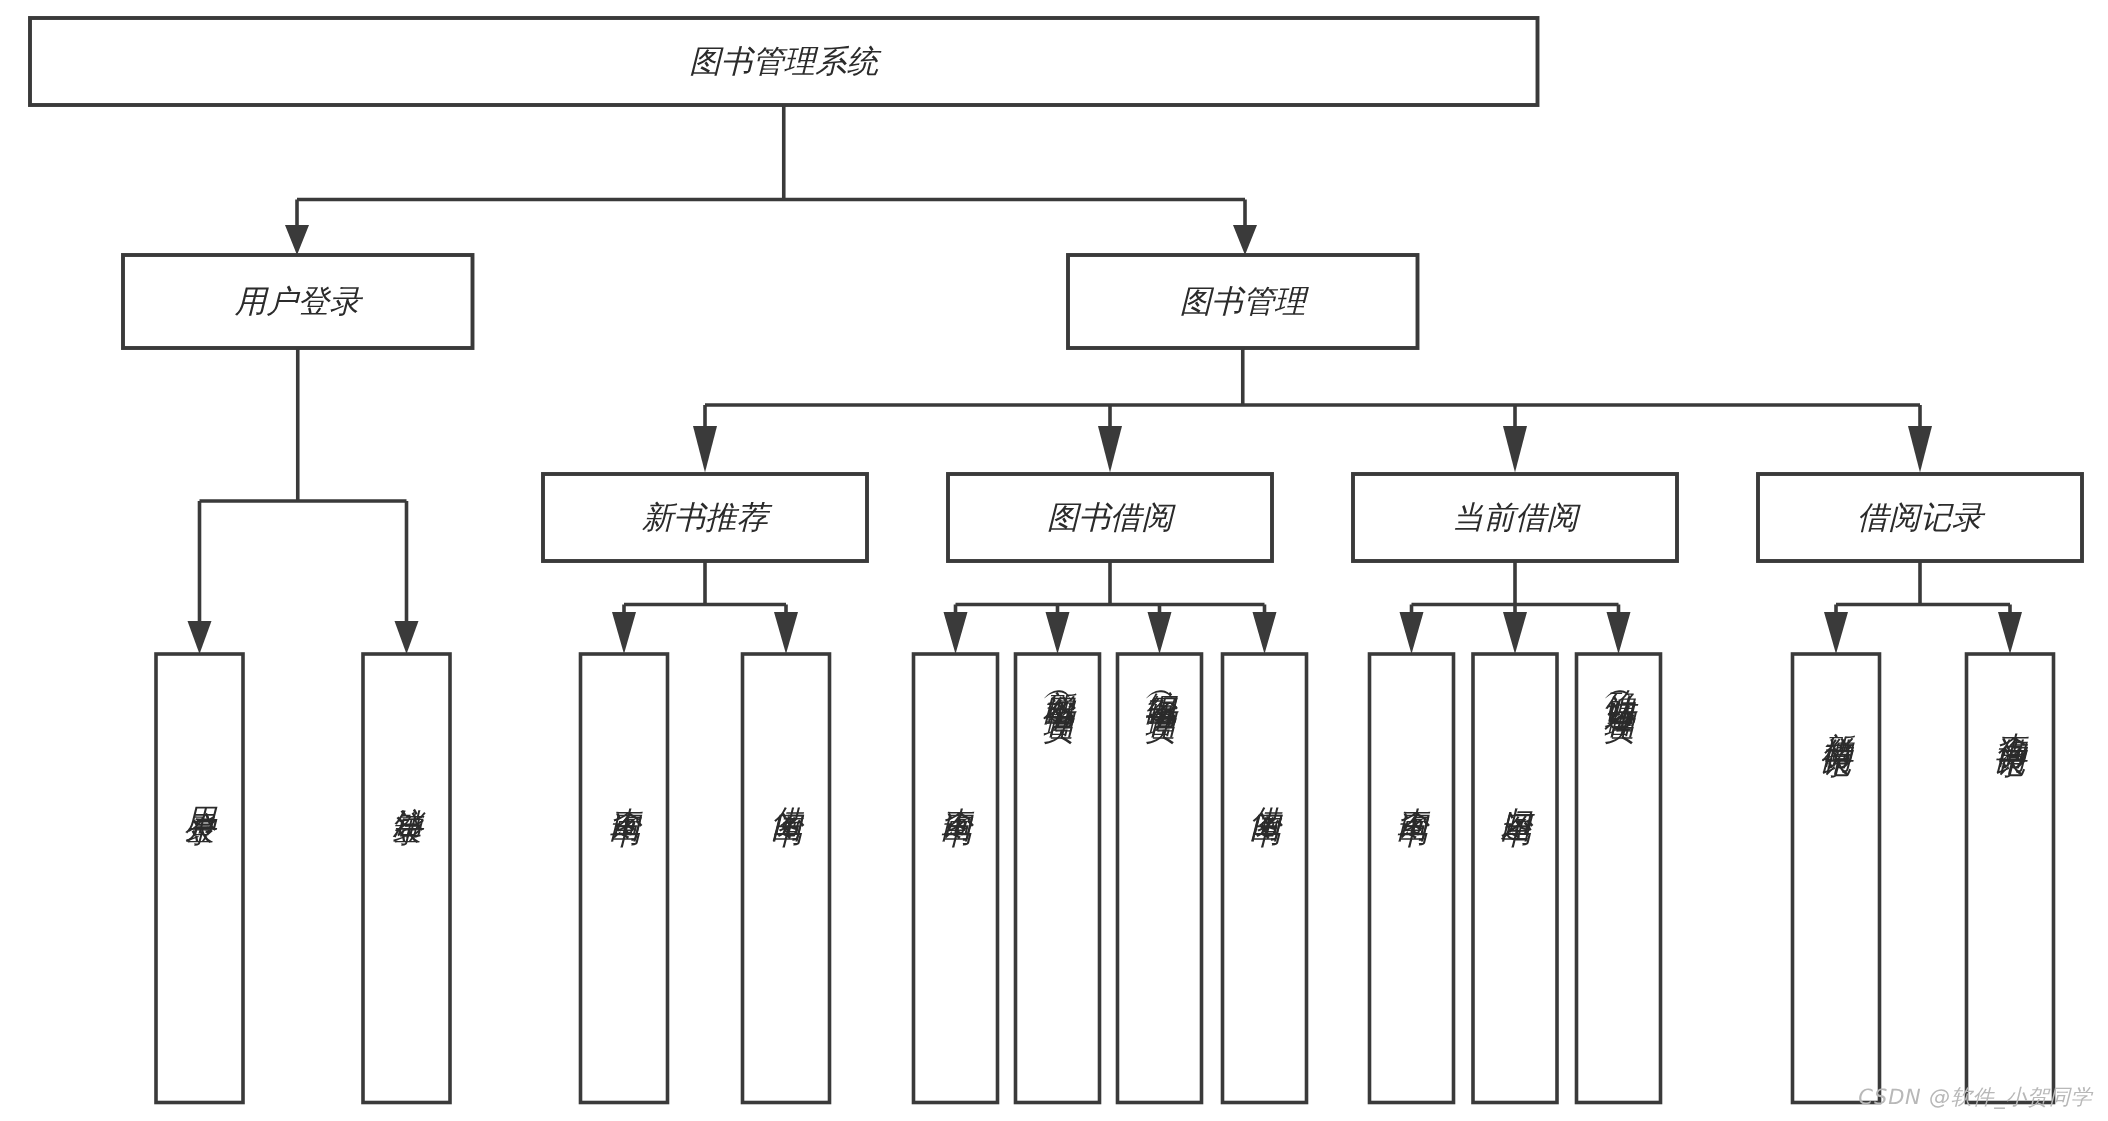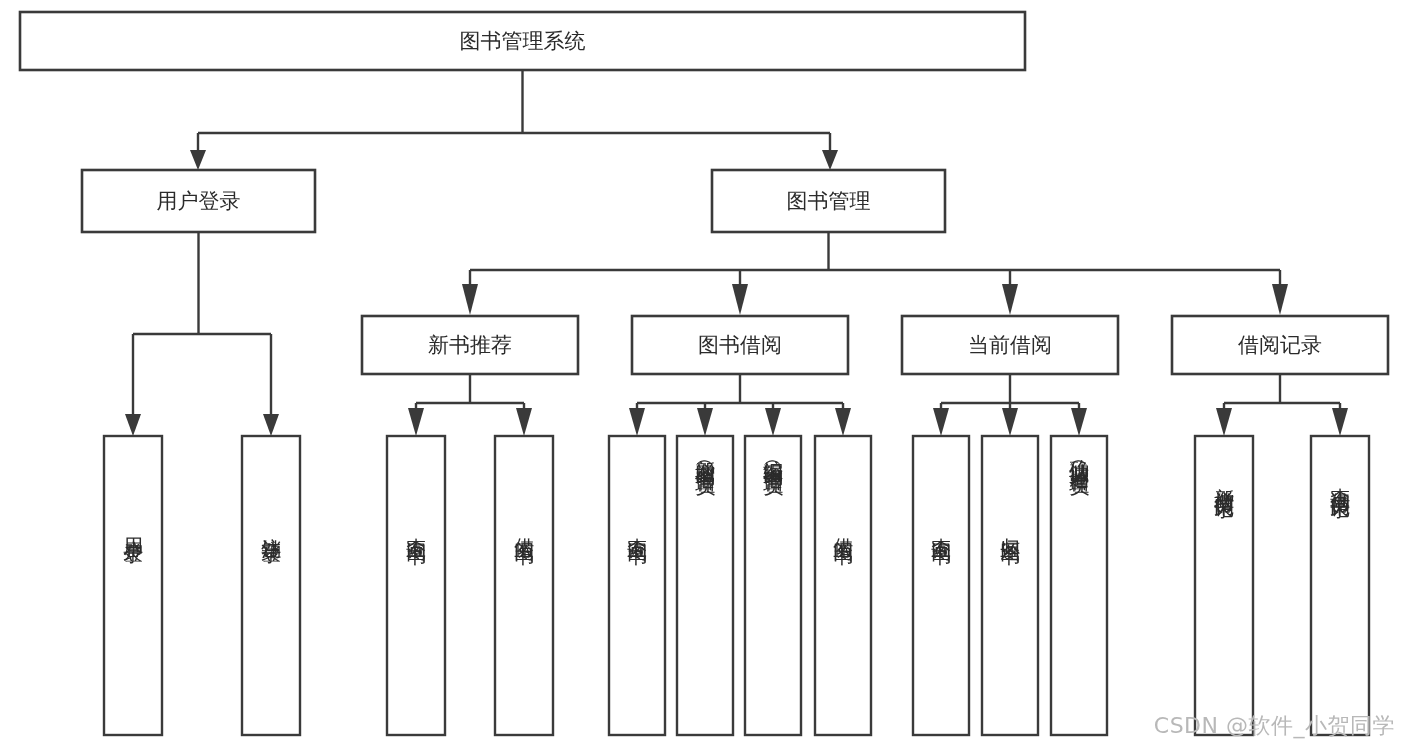--- a/index.html
+++ b/index.html
@@ -12,20 +12,21 @@
     width: 1405px;
     height: 747px;
     overflow: hidden;
     font-family: "DejaVu Sans", "Liberation Sans", sans-serif;
   }
   #diagram-root {
     position: relative;
     width: 1405px;
     height: 747px;
     background: #ffffff;
+    font-style: italic;
   }
   svg#tree-svg {
     position: absolute;
     left: 0;
     top: 0;
     width: 1405px;
     height: 747px;
     display: block;
   }
   .node-rect {
@@ -69,21 +70,21 @@
     letter-spacing: 2.5px;
     color: #2b2b2b;
     white-space: nowrap;
     text-align: center;
   }
   #watermark {
     position: absolute;
     right: 10px;
     bottom: 6px;
     font-family: "DejaVu Sans", "Liberation Sans", sans-serif;
-    font-size: 22px;
+    font-size: 14px;
     color: #b8b8b8;
     letter-spacing: 0.5px;
     user-select: none;
   }
 </style>
 </head>
 <body>
 
 <div id="diagram-root">
 

